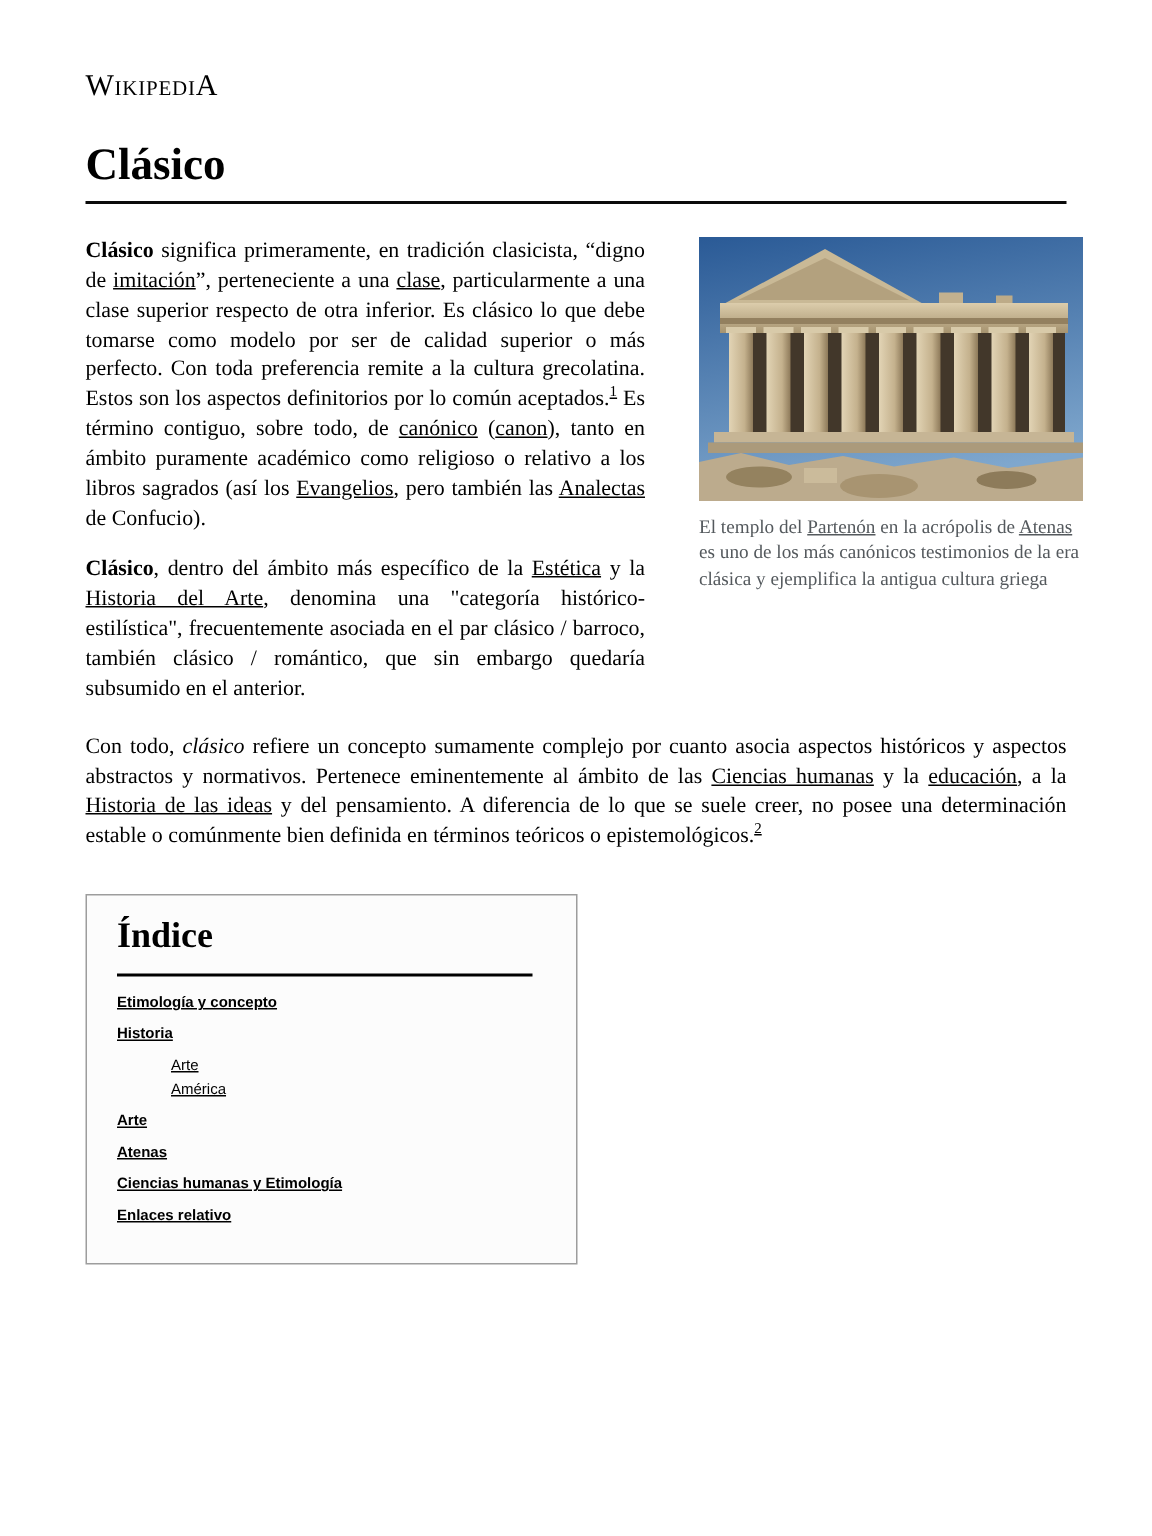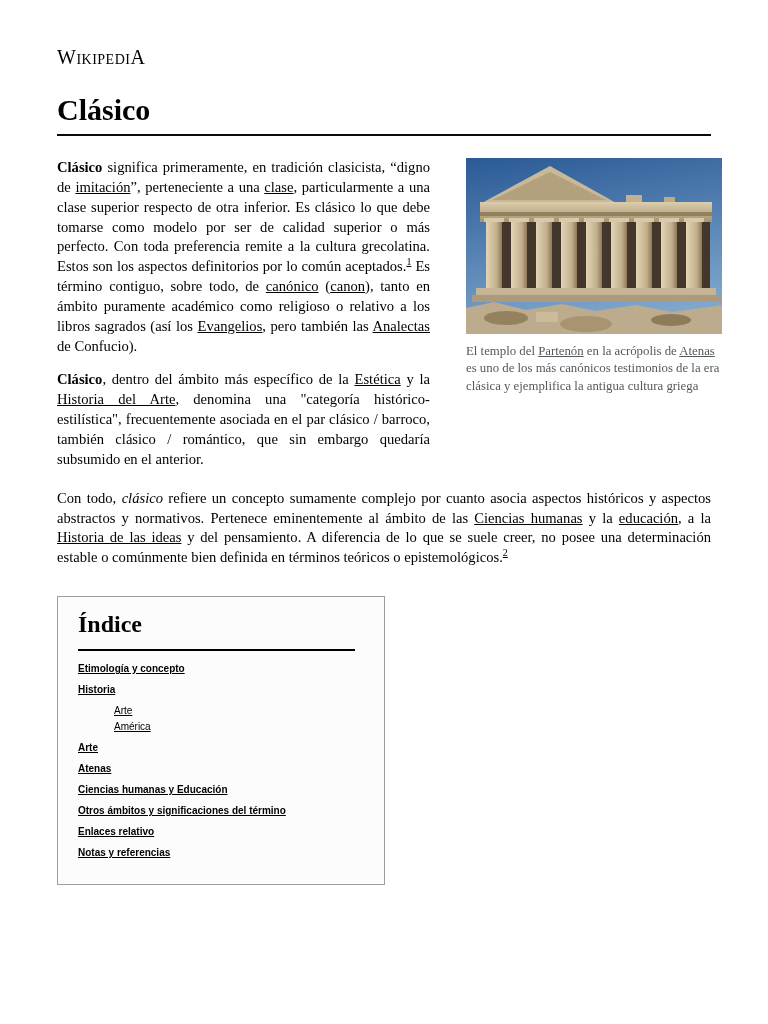--- a/index.html
+++ b/index.html
@@ -177,20 +177,18 @@
 
   <div class="toc">
     <div class="toc-title">Índice</div>
     <div class="toc-list">
         <div class="toc-item l1"><a class="toc-link">Etimología y concepto</a></div>
         <div class="toc-item l1"><a class="toc-link">Historia</a></div>
         <div class="toc-item l2"><a class="toc-link">Arte</a></div>
         <div class="toc-item l2"><a class="toc-link">América</a></div>
         <div class="toc-item l1"><a class="toc-link">Arte</a></div>
         <div class="toc-item l1"><a class="toc-link">Atenas</a></div>
-        <div class="toc-item l1"><a class="toc-link">Ciencias humanas y Educación</a></div>
-        <div class="toc-item l1"><a class="toc-link">Otros ámbitos y significaciones del término</a></div>
+        <div class="toc-item l1"><a class="toc-link">Ciencias humanas y Etimología</a></div>
         <div class="toc-item l1"><a class="toc-link">Enlaces relativo</a></div>
-        <div class="toc-item l1"><a class="toc-link">Notas y referencias</a></div>
       </div>
   </div>
 
 </div>
 
 </body></html>

